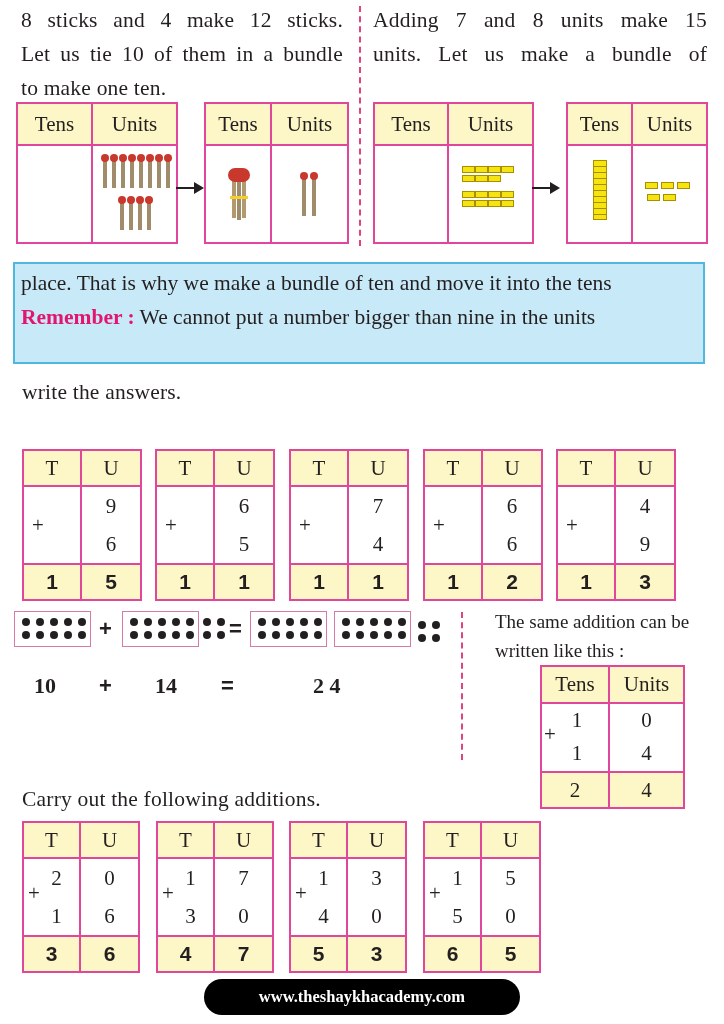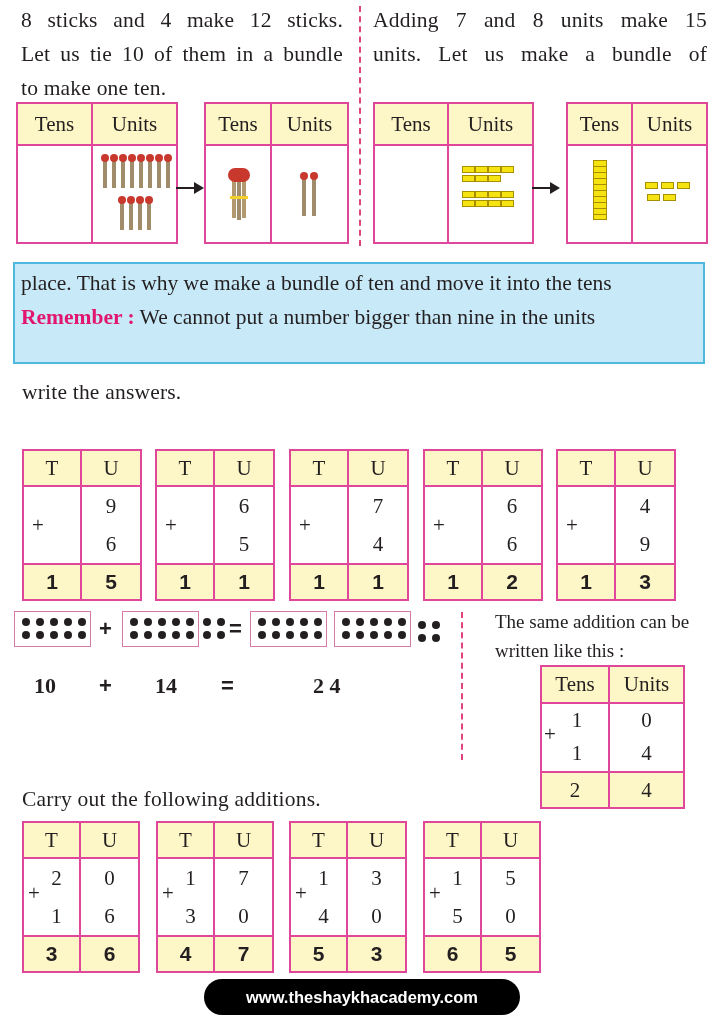--- a/index.html
+++ b/index.html
@@ -17,21 +17,21 @@
   .arrow { position:absolute; height:2px; background:#231f20; }
   .arrow:after { content:""; position:absolute; right:-6px; top:-5px; border-left:10px solid #231f20; border-top:6px solid transparent; border-bottom:6px solid transparent; }
   .remember { position:absolute; left:13px; top:262px; width:692px; height:102px; background:#c8e9f7; border:2px solid #4fb8df; box-sizing:border-box; padding:2px 6px; font-size:21.5px; line-height:34px; }
   .remember .kw { color:#e2156f; font-weight:bold; }
   .dotbox { position:absolute; border:1.5px solid #d87aa8; box-sizing:border-box; display:grid; grid-template-columns:repeat(5, 8px); grid-template-rows:repeat(2, 8px); gap:5px 6px; padding:6px 7px; }
   .dot { width:8px; height:8px; border-radius:50%; background:#231f20; }
   .loose { position:absolute; display:grid; grid-template-columns:repeat(2, 8px); grid-template-rows:repeat(2, 8px); gap:5px 6px; }
   .eqsym { position:absolute; font-family:"Liberation Sans", "DejaVu Sans", sans-serif; font-weight:bold; font-size:22px; }
   .eqnum { position:absolute; font-weight:bold; font-size:22px; font-family:"Liberation Serif", "DejaVu Serif", serif; }
   .url { position:absolute; left:204px; top:979px; width:316px; height:36px; border-radius:18px; background:#000; color:#fff;
-         font-family:Liberation Sans, sans-serif; font-weight:bold; font-size:16.5px; line-height:36px; text-align:center; }
+         font-family:Liberation Serif, serif; font-weight:bold; font-size:16.5px; line-height:36px; text-align:center; }
   .stick { position:absolute; width:4px; background:#a08c6a; }
   .stick:before { content:""; position:absolute; left:-2px; top:-4px; width:8px; height:8px; border-radius:50%; background:#c9382c; }
   .cube { position:absolute; width:13px; height:7px; background:#f5e312; border:1px solid #a88f00; box-sizing:border-box; }
   .rod { position:absolute; width:12px; background:repeating-linear-gradient(#f5e312 0 5px, #a88f00 5px 6px); border:1px solid #a88f00; }
 </style>
 </head>
 <body>
 
 <div class="abs para" style="left:21px; top:3px; width:322px;">
   <div class="justify">8 sticks and 4 make 12 sticks.</div>

